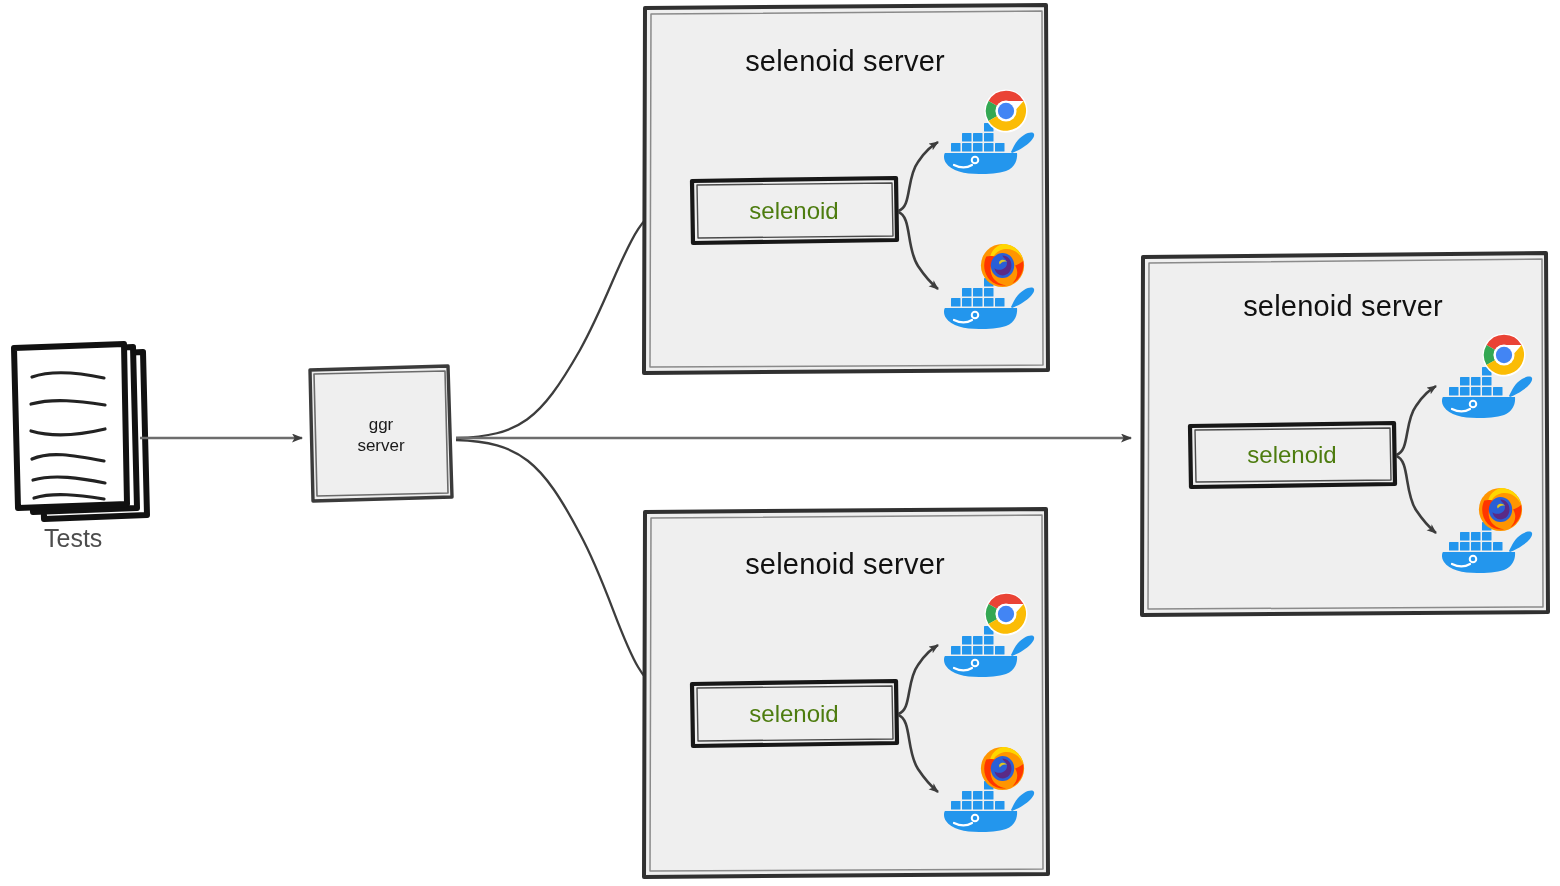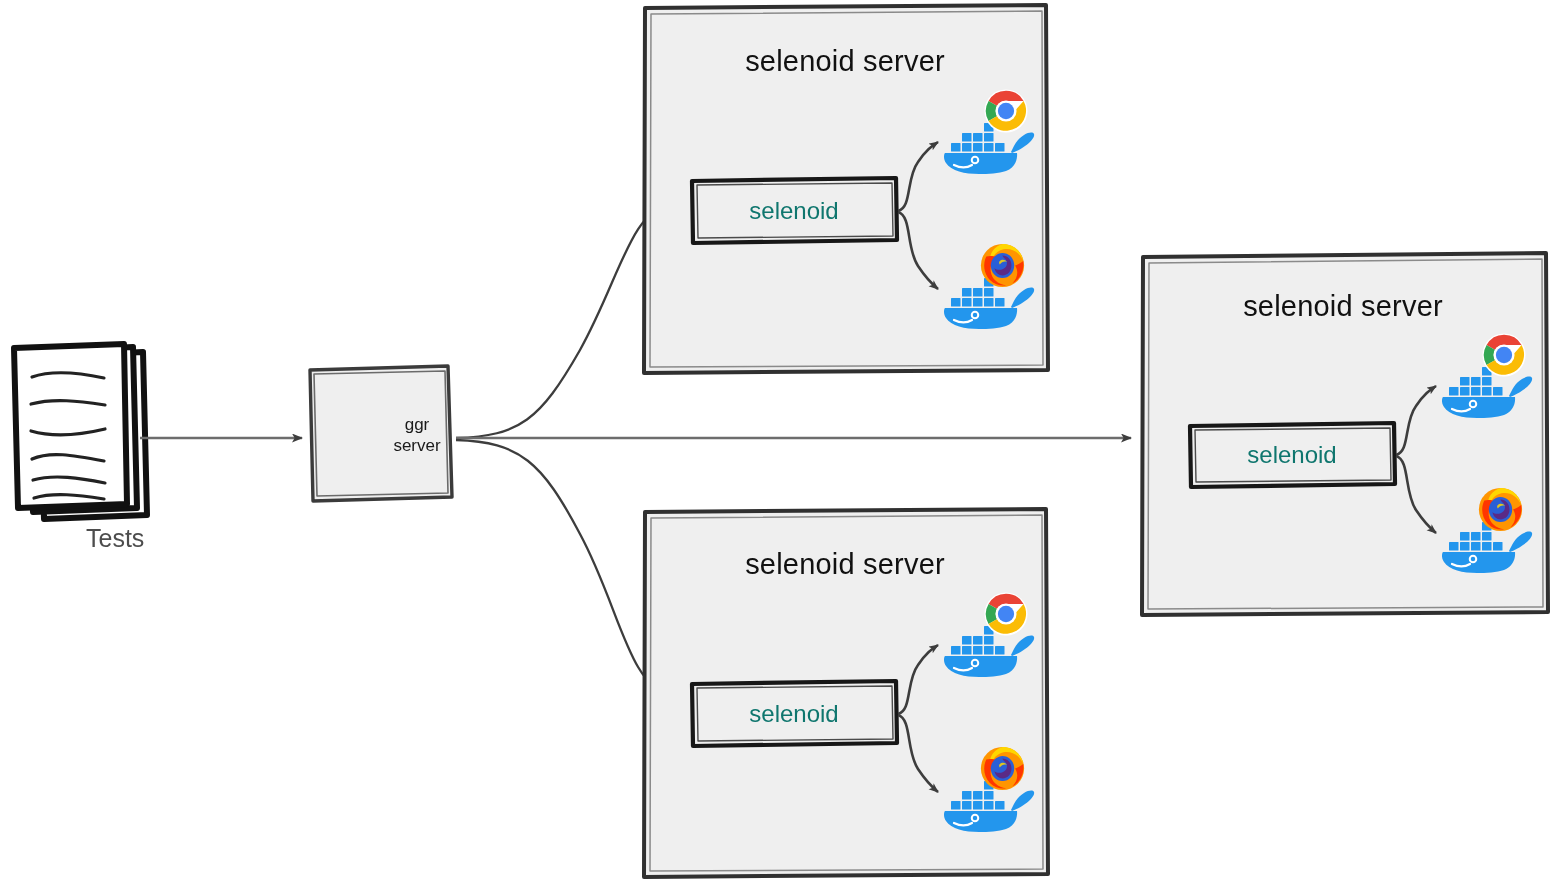--- a/index.html
+++ b/index.html
@@ -11,25 +11,25 @@
   #canvas{position:absolute;left:0;top:0;width:1560px;height:886px;}
   .lbl{position:absolute;white-space:nowrap;}
 
   
   .server-title{
     font-size:29px;color:#111111;font-weight:400;
     letter-spacing:.2px;
   }
   
   .ggr-label{
-    font-size:17px;color:#1a1a1a;text-align:center;line-height:21px;padding-left:36px;
+    font-size:17px;color:#1a1a1a;text-align:center;line-height:21px;
   }
   
   .selenoid-label{
-    font-size:24px;color:#0f766e;
+    font-size:24px;color:#4d7c0f;
   }
   
   .tests-label{
     font-size:25px;color:#4d4d4d;
   }
 </style>
 </head>
 <body>
 
 <svg id="canvas" viewBox="0 0 1560 886" xmlns="http://www.w3.org/2000/svg">
@@ -185,21 +185,21 @@
       <use href="#whale" x="936" y="603" width="100" height="75"></use>
       <use href="#chrome-logo" x="984" y="592" width="44" height="44"></use>
     </g>
     <g>
       <use href="#whale" x="936" y="758" width="100" height="75"></use>
       <use href="#firefox-logo" x="980" y="746" width="45" height="45"></use>
     </g>
   </g>
 </svg>
 
-<div class="lbl tests-label" style="left:44px;top:524px;margin-left:42px;">Tests</div>
+<div class="lbl tests-label" style="left:44px;top:524px;">Tests</div>
 
 <div class="lbl ggr-label" style="left:310px;top:414px;width:142px;">
   <span>ggr</span><br>
   <span>server</span>
 </div>
 
 <div class="lbl server-title" style="left:645px;top:45px;width:400px;text-align:center;">selenoid server</div>
 <div class="lbl selenoid-label" style="left:692px;top:197px;width:204px;text-align:center;">selenoid</div>
 
 <div class="lbl server-title" style="left:1143px;top:290px;width:400px;text-align:center;">selenoid server</div>

